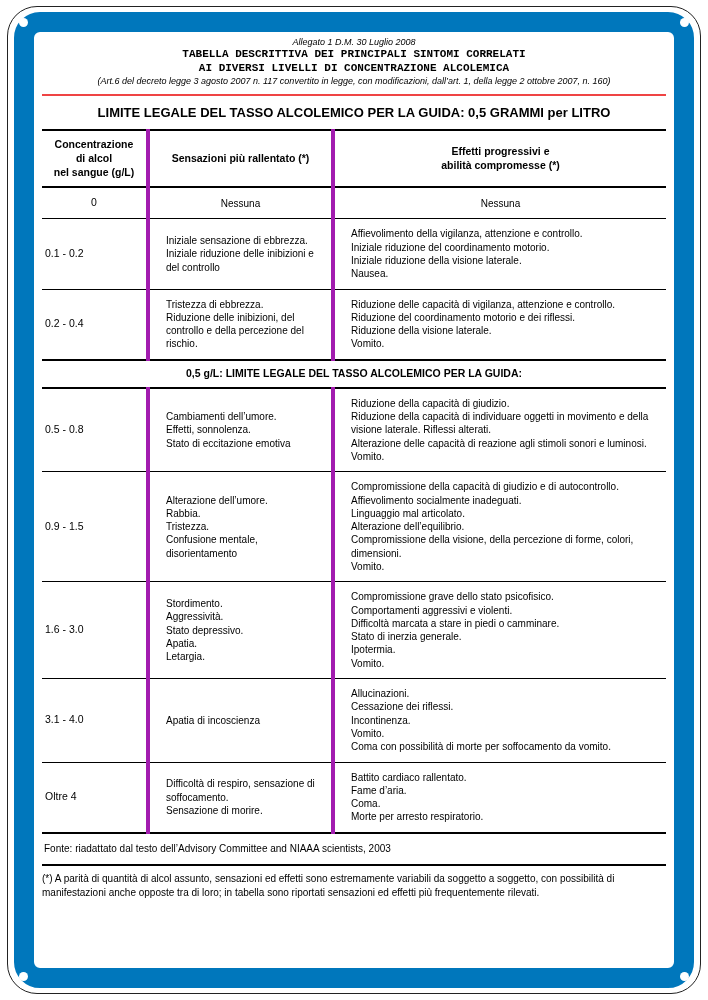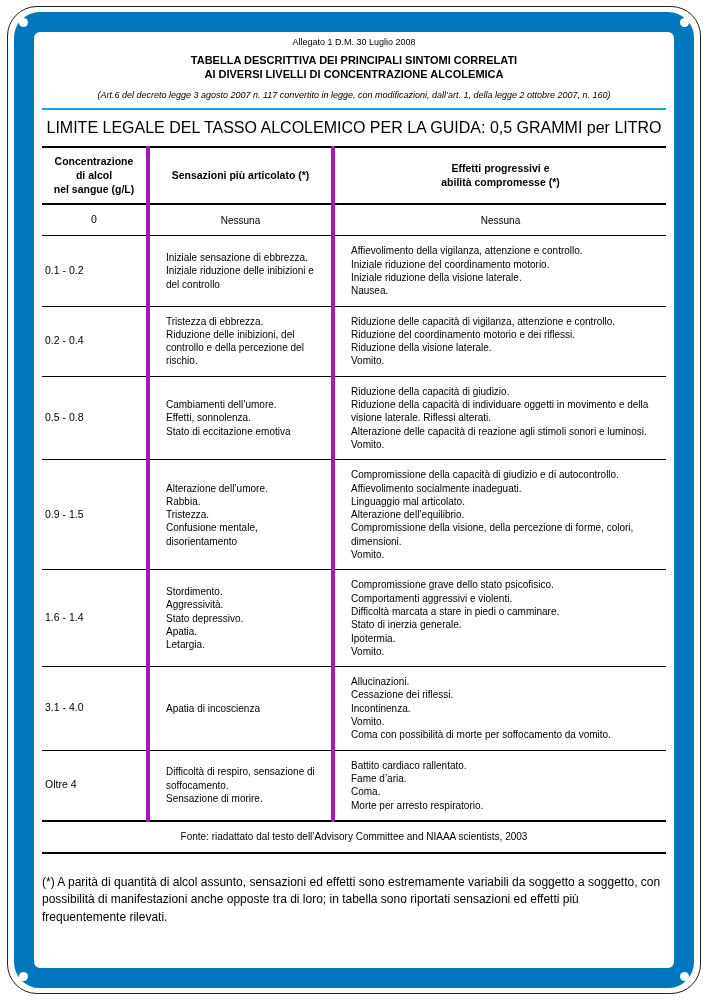--- a/index.html
+++ b/index.html
@@ -22,28 +22,28 @@
     position:absolute;width:9px;height:9px;border-radius:50%;background:#fff;z-index:3;
   }
   .hole.tl{left:19px;top:18px;}
   .hole.tr{right:19px;top:18px;}
   .hole.bl{left:19px;bottom:19px;}
   .hole.br{right:19px;bottom:19px;}
 
   .content{
     position:absolute;left:42px;top:37px;width:624px;z-index:2;
   }
-  .allegato{font-size:9px;text-align:center;}
-  .title{font-size:11px;font-weight:bold;text-align:center;line-height:1.3;margin-top:6px;white-space:pre-line;}
+  .allegato{font-size:9px;text-align:center;font-style:italic;}
+  .title{font-size:11px;font-weight:bold;text-align:center;line-height:1.3;white-space:pre-line;font-family:Liberation Mono, monospace;}
   .law-note{
-    font-size:9px;font-style:italic;text-align:center;margin-top:8px;
-    padding-bottom:8px;border-bottom:2px solid #0ea5e9;
+    font-size:9px;font-style:italic;text-align:center;
+    padding-bottom:8px;border-bottom:2px solid #ef4444;
   }
   .limit-heading{
-    font-size:16px;font-weight:normal;text-align:center;padding:9px 0 9px;
+    font-size:13px;font-weight:bold;text-align:center;padding:9px 0 9px;
   }
 
   table.sym{border-collapse:collapse;width:100%;table-layout:fixed;}
   col.c1{width:106px;}
   col.c2{width:185px;}
   th,td{
     font-size:10px;line-height:1.33;vertical-align:middle;
     border-top:1px solid #000;white-space:pre-line;word-wrap:break-word;
   }
   th{
@@ -54,24 +54,24 @@
   td.conc{font-size:10.5px;padding:8px 3px;}
   .vdivR{border-right:4px solid #a21caf;}
   tr.center-row td{text-align:center;}
   td.banner{
     font-weight:bold;text-align:center;font-size:10.5px;padding:6px 4px;
     border-top:2px solid #000;border-bottom:2px solid #000;
   }
   tr.last td{border-bottom:2px solid #000;}
 
   .source-note{
-    font-size:10px;padding:9px 2px 10px;border-bottom:2px solid #000;text-align:center;
+    font-size:10px;padding:9px 2px 10px;border-bottom:2px solid #000;
   }
   .footnote{
-    font-size:12px;line-height:1.45;margin-top:20px;
+    font-size:10px;line-height:1.45;margin-top:6px;
   }
 </style>
 </head>
 <body>
 
 <div class="plate"></div>
 <div class="blue-frame" style="border-color: rgb(0, 119, 188);"></div>
 <div class="hole tl"></div>
 <div class="hole tr"></div>
 <div class="hole bl"></div>
@@ -89,21 +89,21 @@
     <colgroup>
         <col class="c1">
         <col class="c2">
         <col class="c3">
       </colgroup>
     <thead>
       <tr>
         <th class="vdivR">Concentrazione
 di alcol
 nel sangue (g/L)</th>
-        <th class="vdivR">Sensazioni più articolato (*)</th>
+        <th class="vdivR">Sensazioni più rallentato (*)</th>
         <th>Effetti progressivi e
 abilità compromesse (*)</th>
       </tr>
     </thead>
     <tbody>
       <tr class="center-row">
         <td class="conc vdivR">0</td>
         <td class="vdivR">Nessuna</td>
         <td>Nessuna</td>
       </tr>
@@ -119,20 +119,23 @@
       <tr>
         <td class="conc vdivR">0.2 - 0.4</td>
         <td class="vdivR">Tristezza di ebbrezza.
 Riduzione delle inibizioni, del controllo e della percezione del rischio.</td>
         <td>Riduzione delle capacità di vigilanza, attenzione e controllo.
 Riduzione del coordinamento motorio e dei riflessi.
 Riduzione della visione laterale.
 Vomito.</td>
       </tr>
       <tr>
+        <td class="banner" colspan="3">0,5 g/L: LIMITE LEGALE DEL TASSO ALCOLEMICO PER LA GUIDA:</td>
+      </tr>
+      <tr>
         <td class="conc vdivR">0.5 - 0.8</td>
         <td class="vdivR">Cambiamenti dell’umore.
 Effetti, sonnolenza.
 Stato di eccitazione emotiva</td>
         <td>Riduzione della capacità di giudizio.
 Riduzione della capacità di individuare oggetti in movimento e della visione laterale. Riflessi alterati.
 Alterazione delle capacità di reazione agli stimoli sonori e luminosi.
 Vomito.</td>
       </tr>
       <tr>
@@ -142,21 +145,21 @@
 Tristezza.
 Confusione mentale, disorientamento</td>
         <td>Compromissione della capacità di giudizio e di autocontrollo.
 Affievolimento socialmente inadeguati.
 Linguaggio mal articolato.
 Alterazione dell’equilibrio.
 Compromissione della visione, della percezione di forme, colori, dimensioni.
 Vomito.</td>
       </tr>
       <tr>
-        <td class="conc vdivR">1.6 - 1.4</td>
+        <td class="conc vdivR">1.6 - 3.0</td>
         <td class="vdivR">Stordimento.
 Aggressività.
 Stato depressivo.
 Apatia.
 Letargia.</td>
         <td>Compromissione grave dello stato psicofisico.
 Comportamenti aggressivi e violenti.
 Difficoltà marcata a stare in piedi o camminare.
 Stato di inerzia generale.
 Ipotermia.

